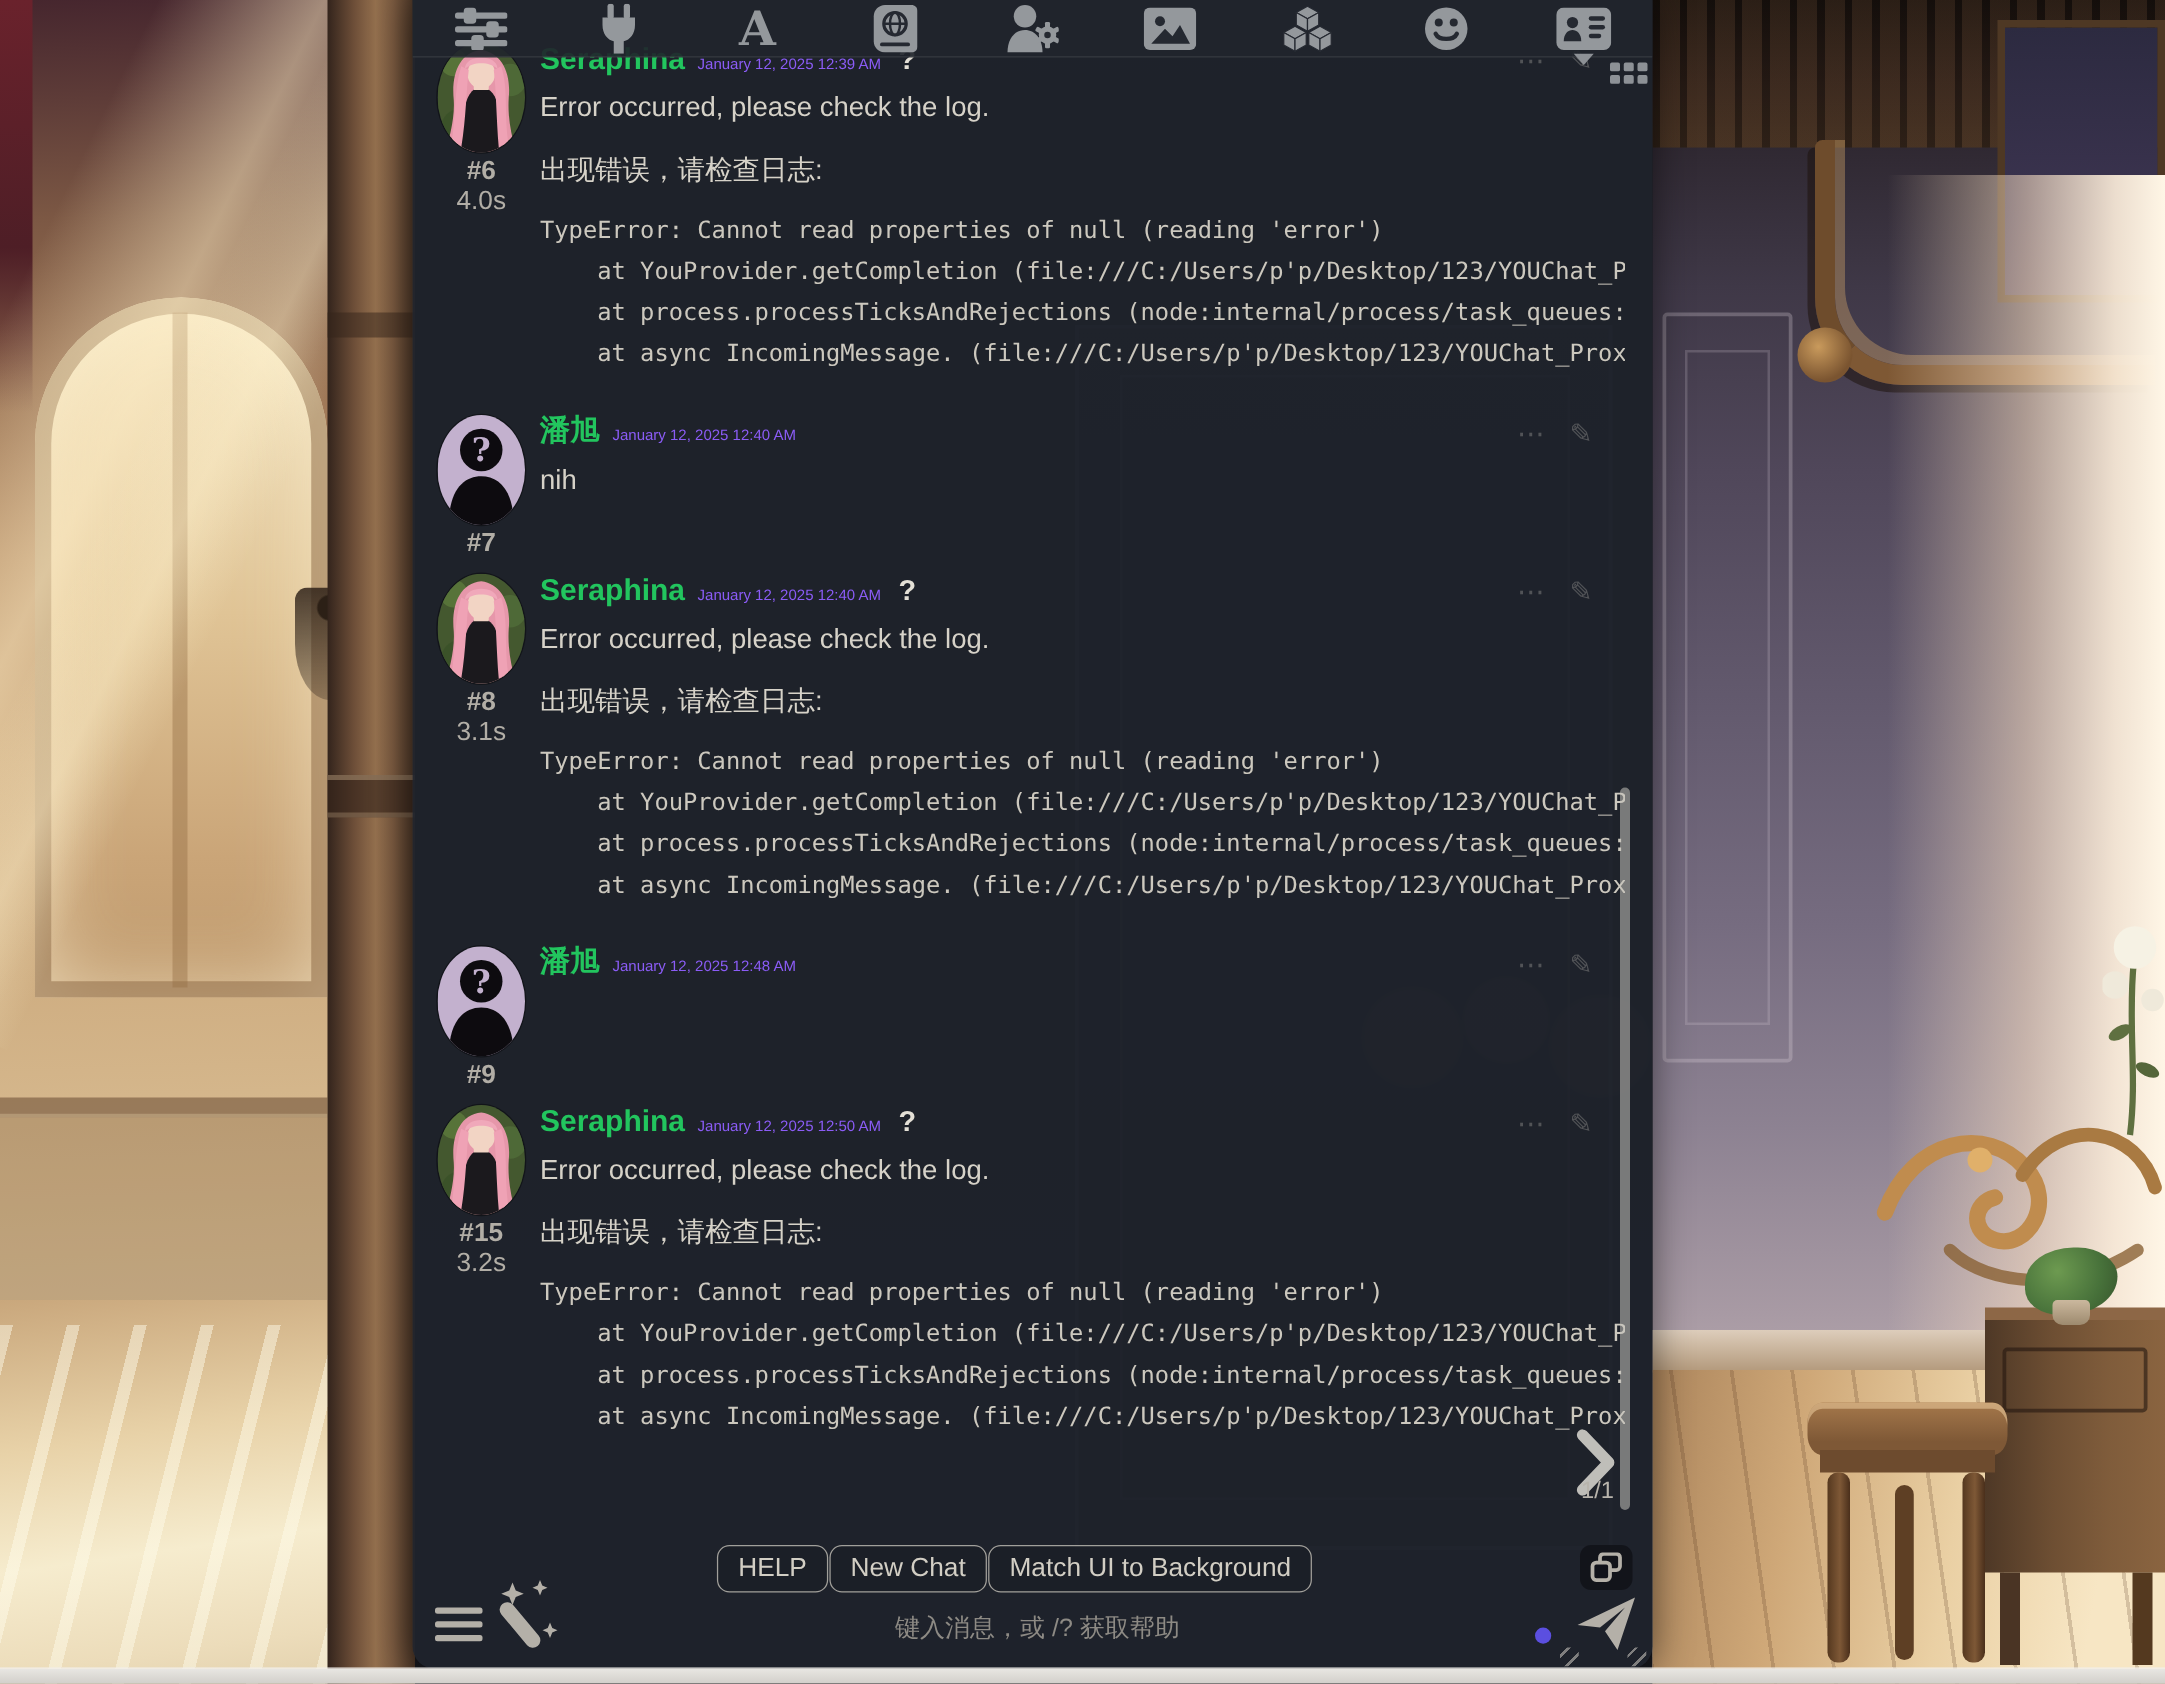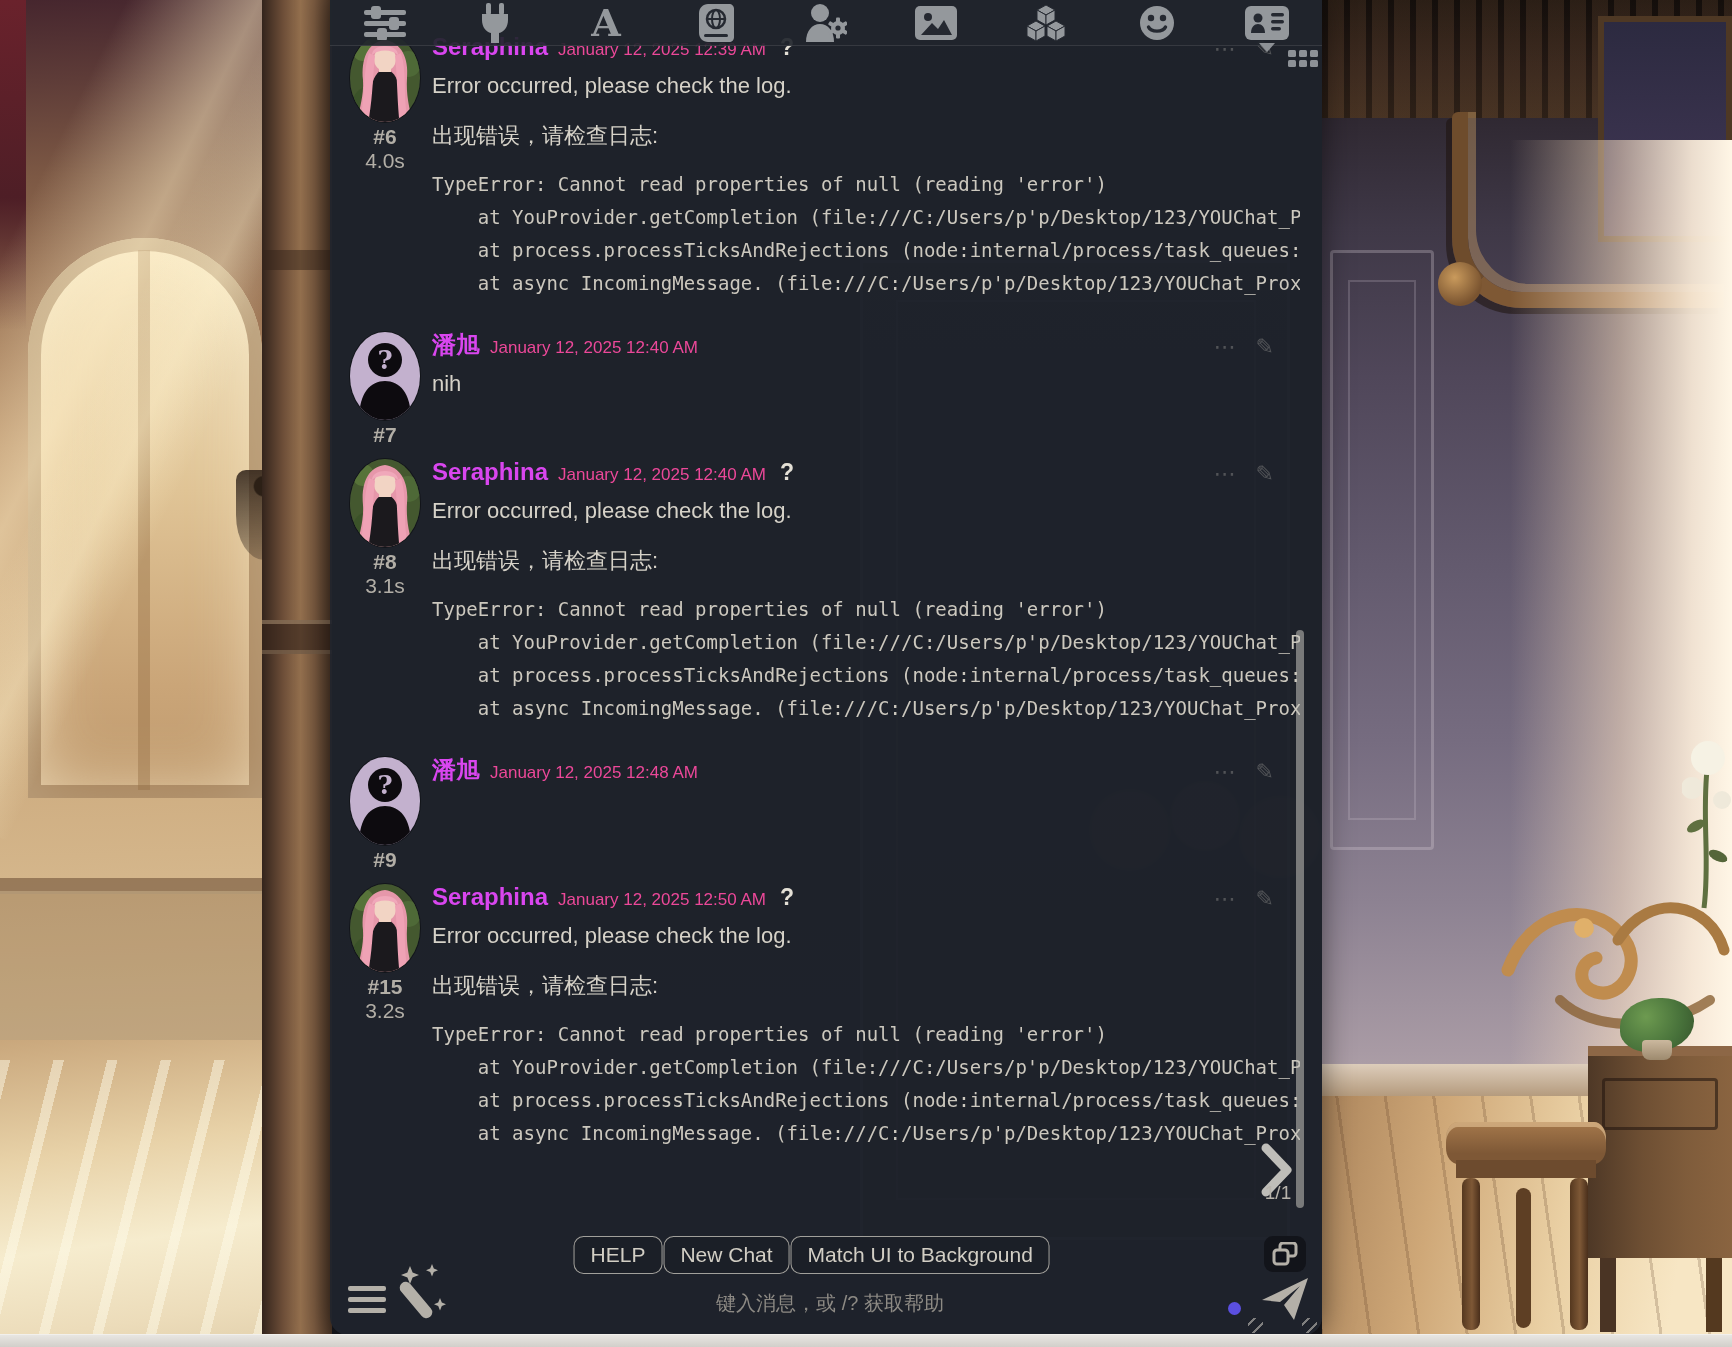--- a/index.html
+++ b/index.html
@@ -128,22 +128,22 @@
     padding:34px 6px 0 8px;z-index:1;}
   .msg{position:relative;display:flex;margin-bottom:12px;}
   .msg-left{width:94px;flex-shrink:0;display:flex;flex-direction:column;align-items:center;}
   .avatar{width:70px;height:88px;border-radius:50%;overflow:hidden;flex-shrink:0;
     box-shadow:0 0 0 1px rgba(0,0,0,.4);cursor:pointer;}
   .avatar svg{display:block;width:70px;height:88px;}
   .msg-id{margin-top:3px;font-size:21px;font-weight:bold;color:#b2aea6;line-height:24px;}
   .msg-timer{font-size:21px;color:#b2aea6;line-height:24px;}
   .msg-right{flex:1;min-width:0;padding-top:0;}
   .msg-head{height:26px;line-height:26px;margin-bottom:6px;white-space:nowrap;}
-  .msg-name{font-size:24px;font-weight:bold;color:#d946ef;}
-  .msg-time{font-size:17px;color:#ec4899;margin-left:10px;}
+  .msg-name{font-size:24px;font-weight:bold;color:#22c55e;}
+  .msg-time{font-size:12px;color:#8b5cf6;margin-left:10px;}
   .msg-suffix{font-size:23px;font-weight:bold;color:#e4e0d6;margin-left:14px;}
   .msg-text p{margin:0 0 10px;font-size:22px;line-height:40px;color:#d6d2c8;}
   .stack{margin:12px 0 20px;font-family:"DejaVu Sans Mono","Liberation Mono",monospace;
     font-size:19px;line-height:33px;color:#ccc8be;white-space:pre;overflow:hidden;}
   .msg-actions{position:absolute;right:26px;top:2px;opacity:.28;display:flex;gap:20px;
     font-size:22px;color:#d6d2c8;}
   .msg-actions span{cursor:pointer;}
 
   .scroll-thumb{position:absolute;left:966px;top:630px;width:8px;height:578px;z-index:4;
     background:rgba(196,194,188,.55);border-radius:4px;cursor:pointer;}

